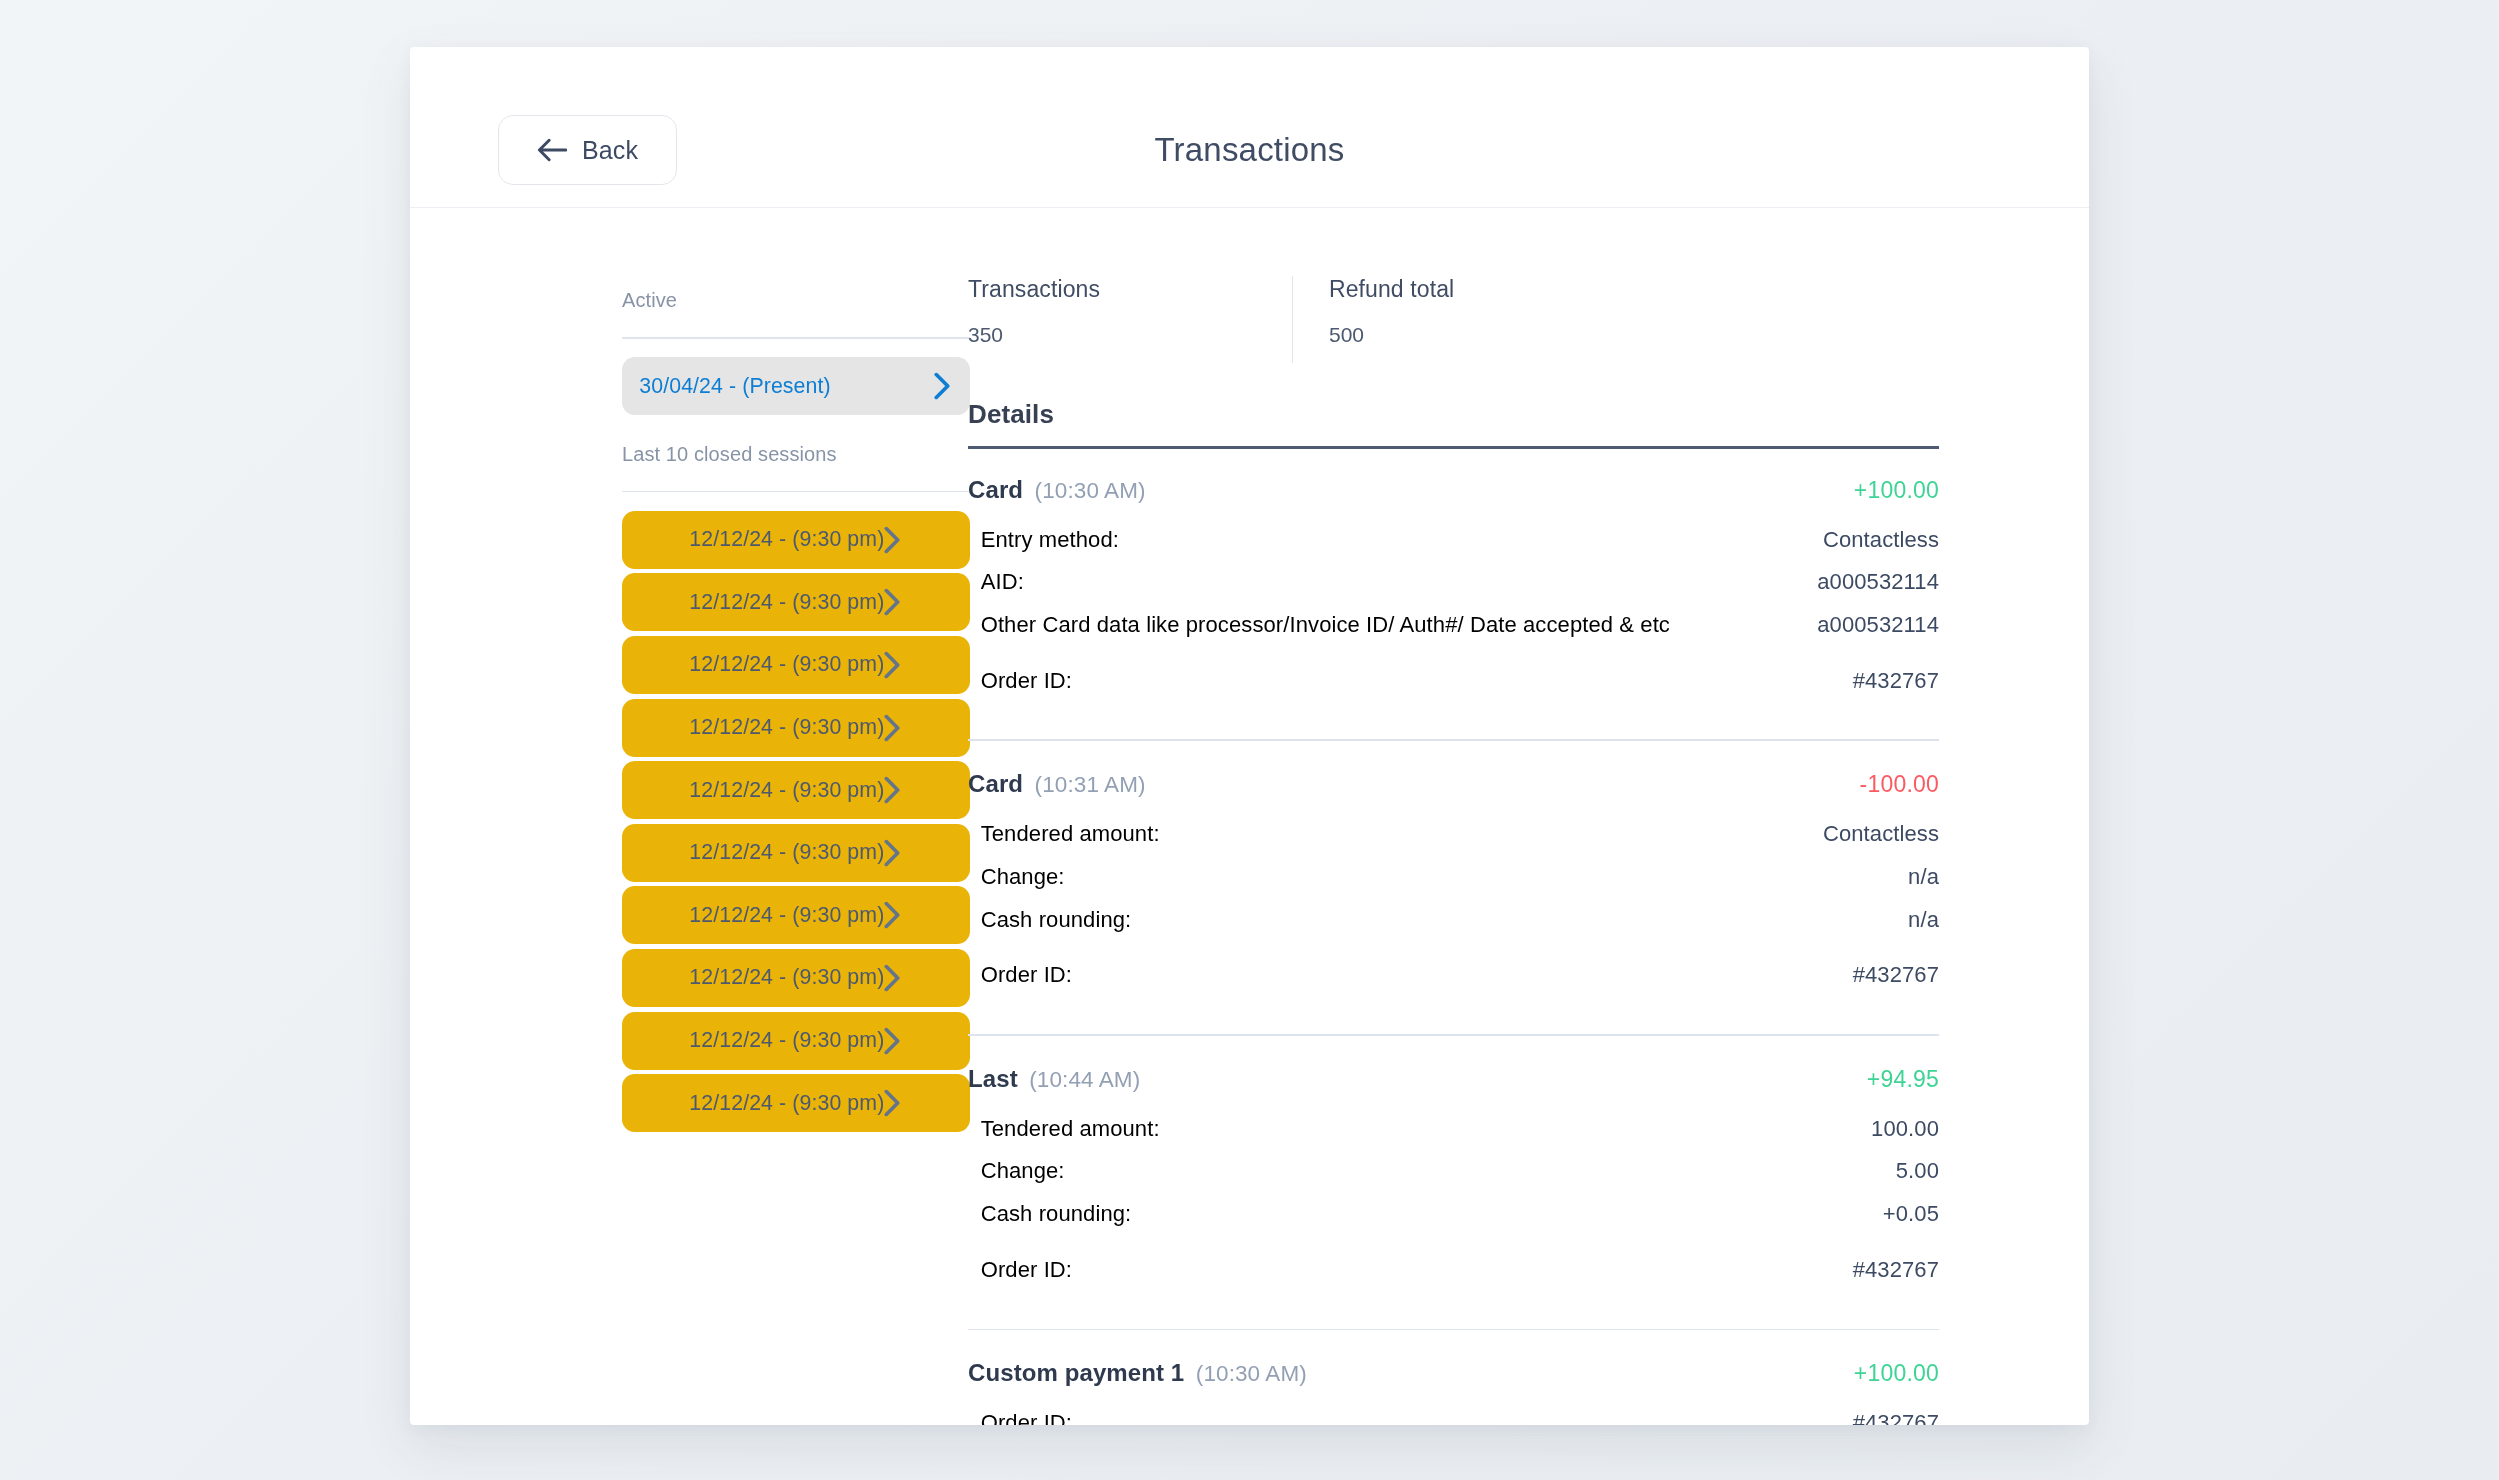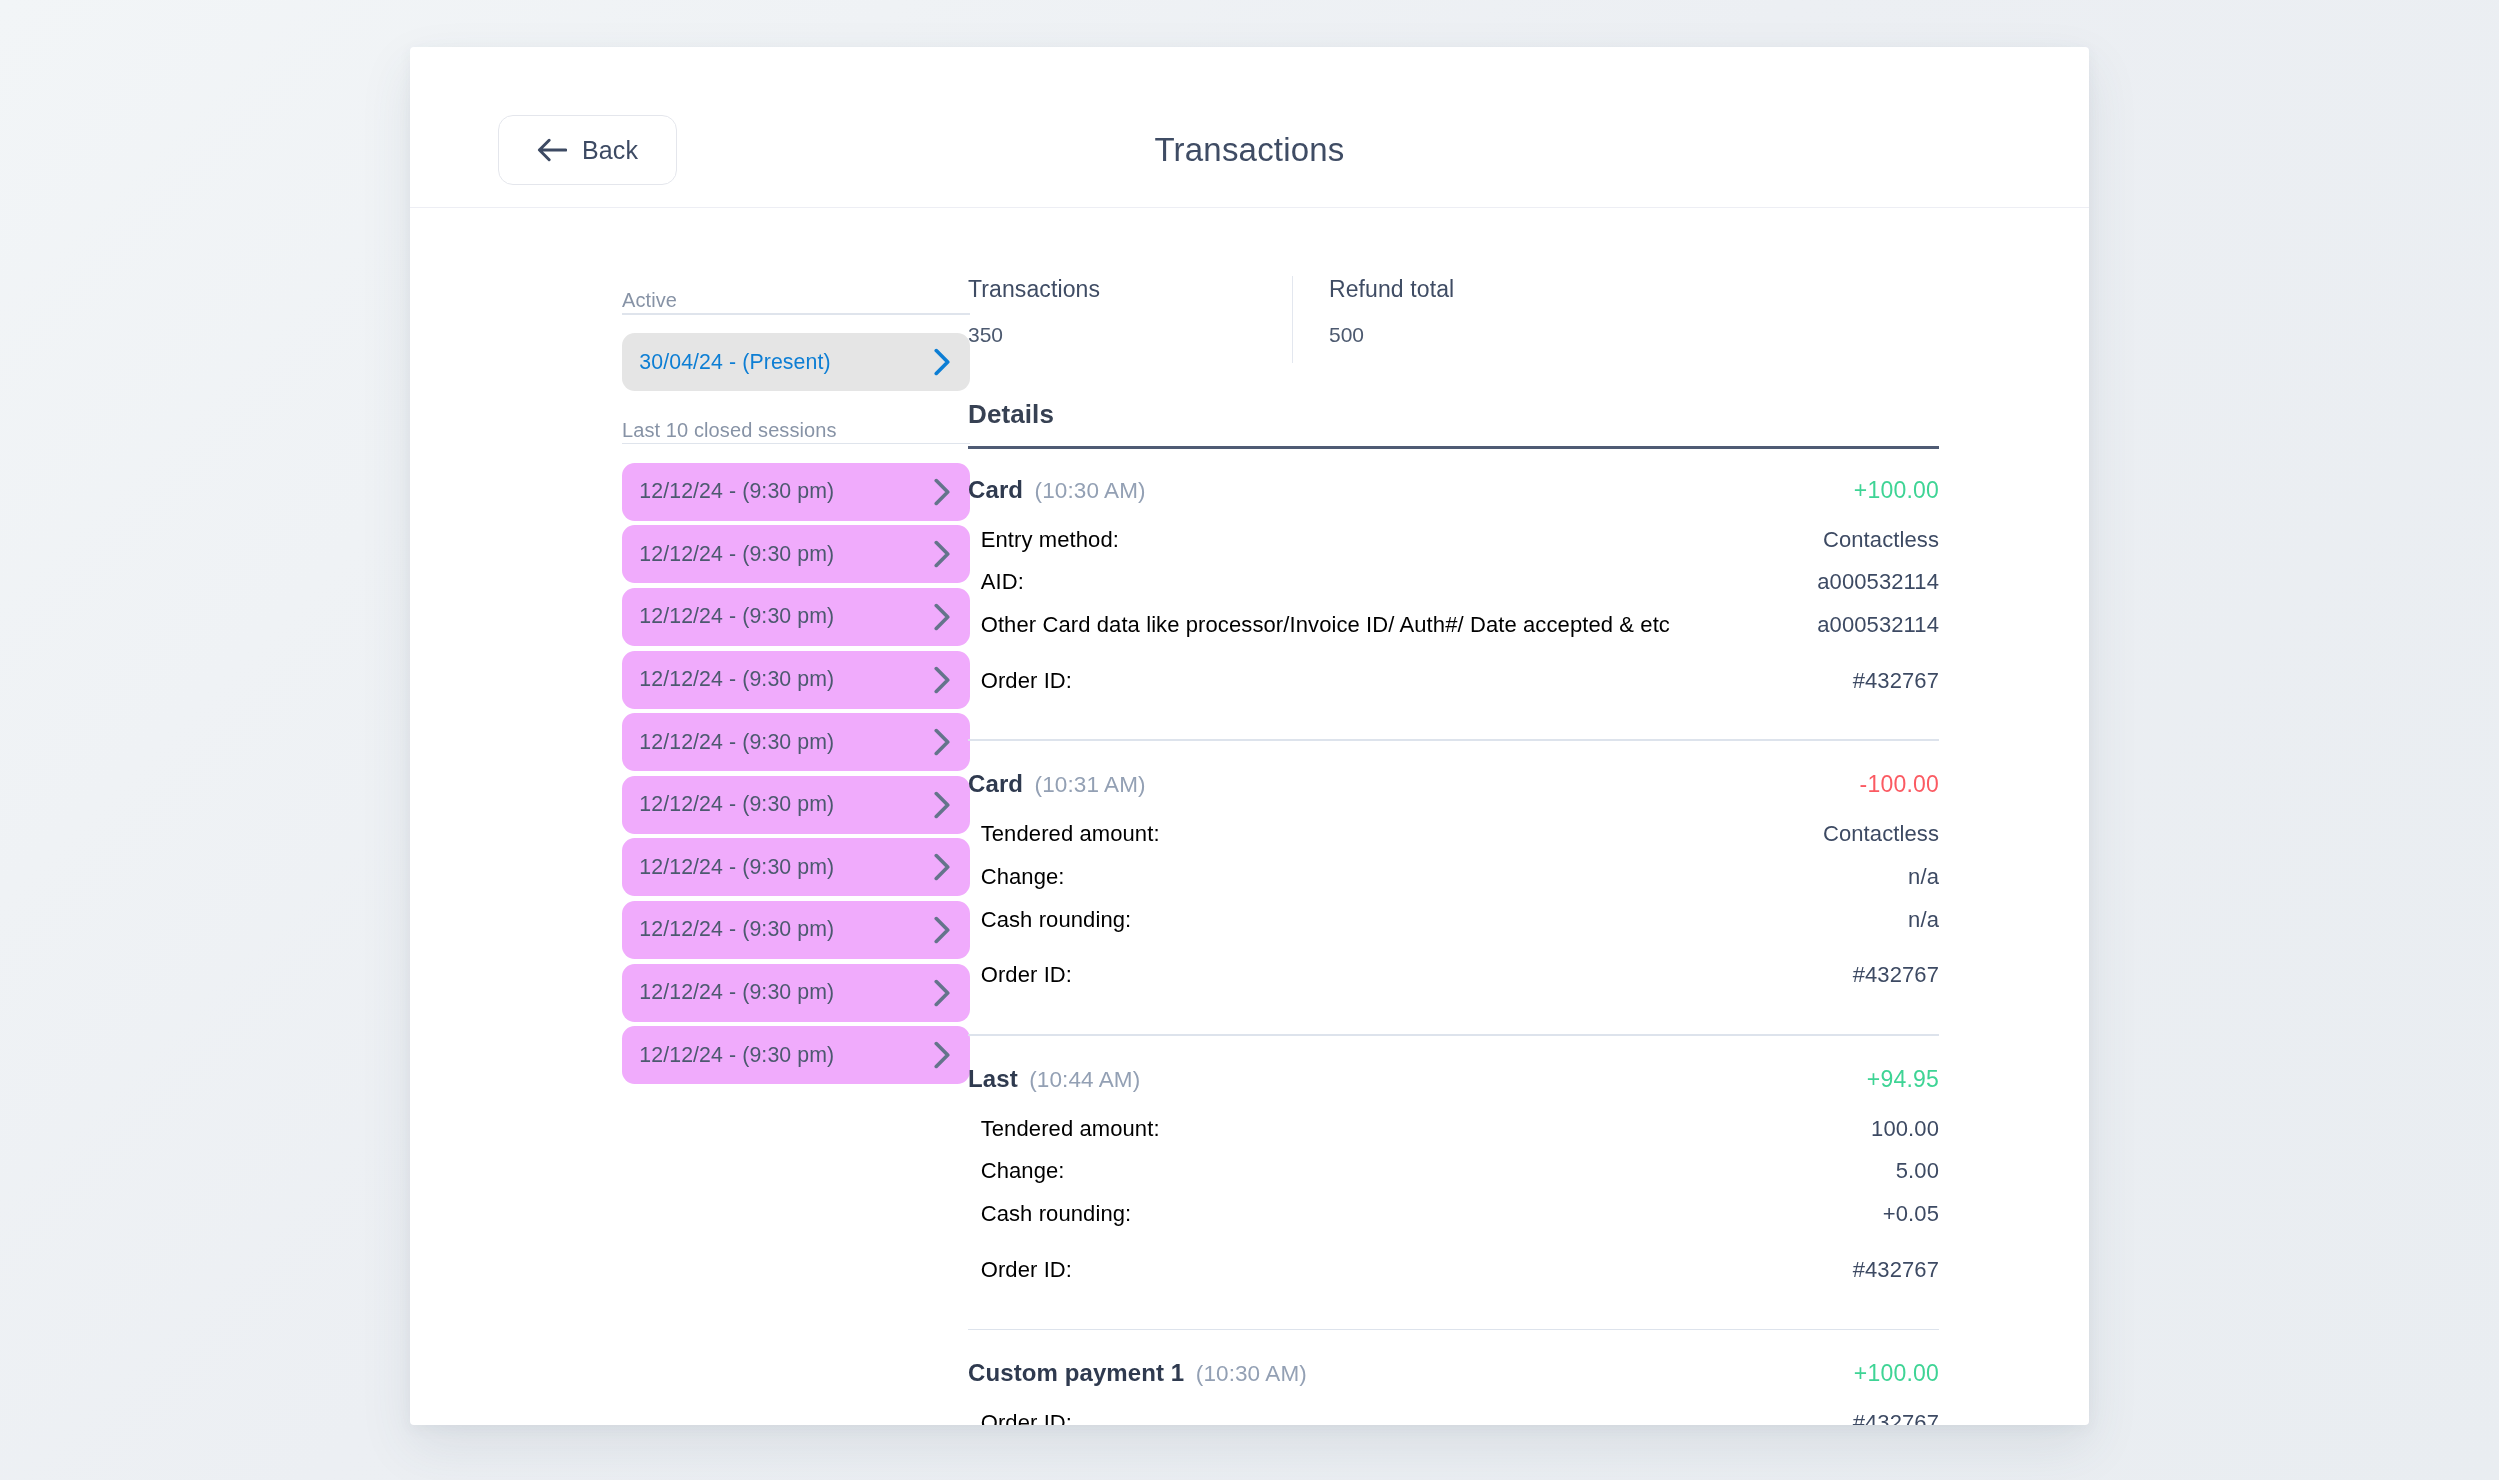--- a/index.html
+++ b/index.html
@@ -88,21 +88,21 @@
     width: 558px;
     padding: 81px 0 0 212px;
     flex: 0 0 558px;
   }
 
   .sidebar-inner { width: 348px; }
 
   .sidebar-section-label {
     font-size: 20px;
     color: #8793a6;
-    padding-bottom: 1px;
+    padding-bottom: 25px;
     letter-spacing: 0.1px;
   }
   .sidebar-divider {
     height: 1.7px;
     background: #dfe4ec;
     margin-bottom: 18.4px;
   }
 
   .session-item {
     height: 58px;
@@ -113,21 +113,21 @@
     padding: 0 19.6px 0 17.3px;
     cursor: pointer;
     margin-bottom: 4.6px;
   }
   .session-item.active {
     background: #e5e5e5;
   }
   .session-item.active .session-label { color: #0d7ed4; }
   .session-item.active .chev { color: #0d7ed4; }
 
-  .session-item.closed { background: #f0abfc; }
+  .session-item.closed { background: #eab308; justify-content: center; }
   .session-item.closed .session-label { color: #4c596f; }
   .session-item.closed .chev { color: #64748b; }
 
   .session-label {
     font-size: 21.3px;
     letter-spacing: 0.1px;
   }
   .chev {
     width: 16px;
     height: 28px;

